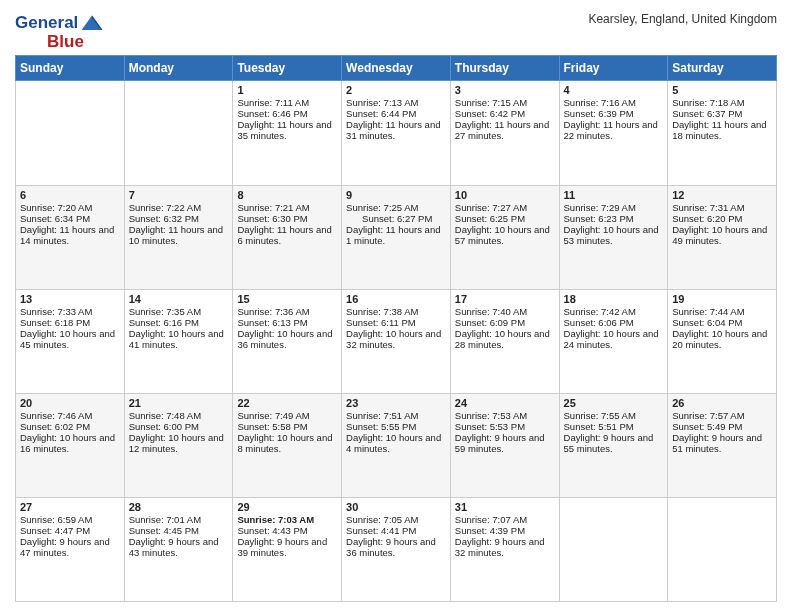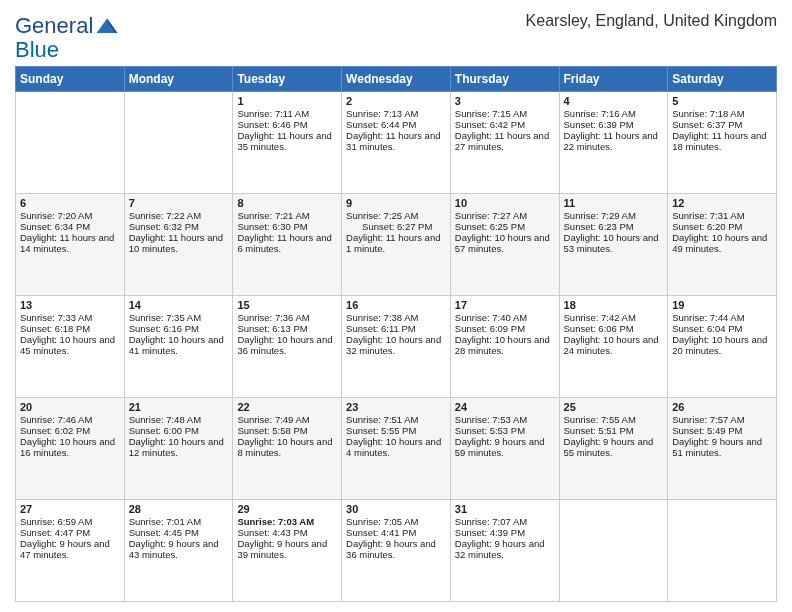--- a/index.html
+++ b/index.html
@@ -22,42 +22,42 @@
       align-items: flex-start;
       justify-content: space-between;
       margin-bottom: 4px;
     }
     .logo {
       display: flex;
       align-items: center;
       margin-top: 4px;
     }
     .logo-text {
-      font-size: 22px;
-      font-weight: normal;
+      font-size: 17px;
+      font-weight: bold;
       color: #1a4b8c;
       line-height: 1.1;
     }
     .logo-icon {
       width: 24px;
       height: 20px;
       margin-left: 2px;
       margin-top: -2px;
     }
     .title-block {
       text-align: right;
     }
     .month-title {
       font-size: 36px;
       font-weight: bold;
       color: #222;
       line-height: 1.1;
     }
     .subtitle {
-      font-size: 16px;
+      font-size: 12px;
       color: #333;
       margin-top: 2px;
     }
     .calendar {
       flex: 1;
       border-collapse: collapse;
       width: 100%;
       table-layout: fixed;
     }
     .calendar th {
@@ -98,21 +98,21 @@
   <div class="header">
     <div class="logo">
       <div>
         <div style="display:flex;align-items:center;">
           <span class="logo-text">General</span>
           <svg class="logo-icon" viewBox="0 0 30 24" xmlns="http://www.w3.org/2000/svg">
             <polygon points="2,22 28,22 15,4" fill="#2e6db4"></polygon>
             <polygon points="15,4 28,22 26,22 15,7" fill="#1a4b8c"></polygon>
           </svg>
         </div>
-        <div class="logo-text" style="color:#0369a1;">Blue</div>
+        <div class="logo-text" style="color:#b91c1c;margin-left:32px;">Blue</div>
       </div>
     </div>
     <div class="title-block">
       <div class="subtitle">Kearsley, England, United Kingdom</div>
     </div>
   </div>
 
   <table class="calendar">
     <thead>
       <tr>

